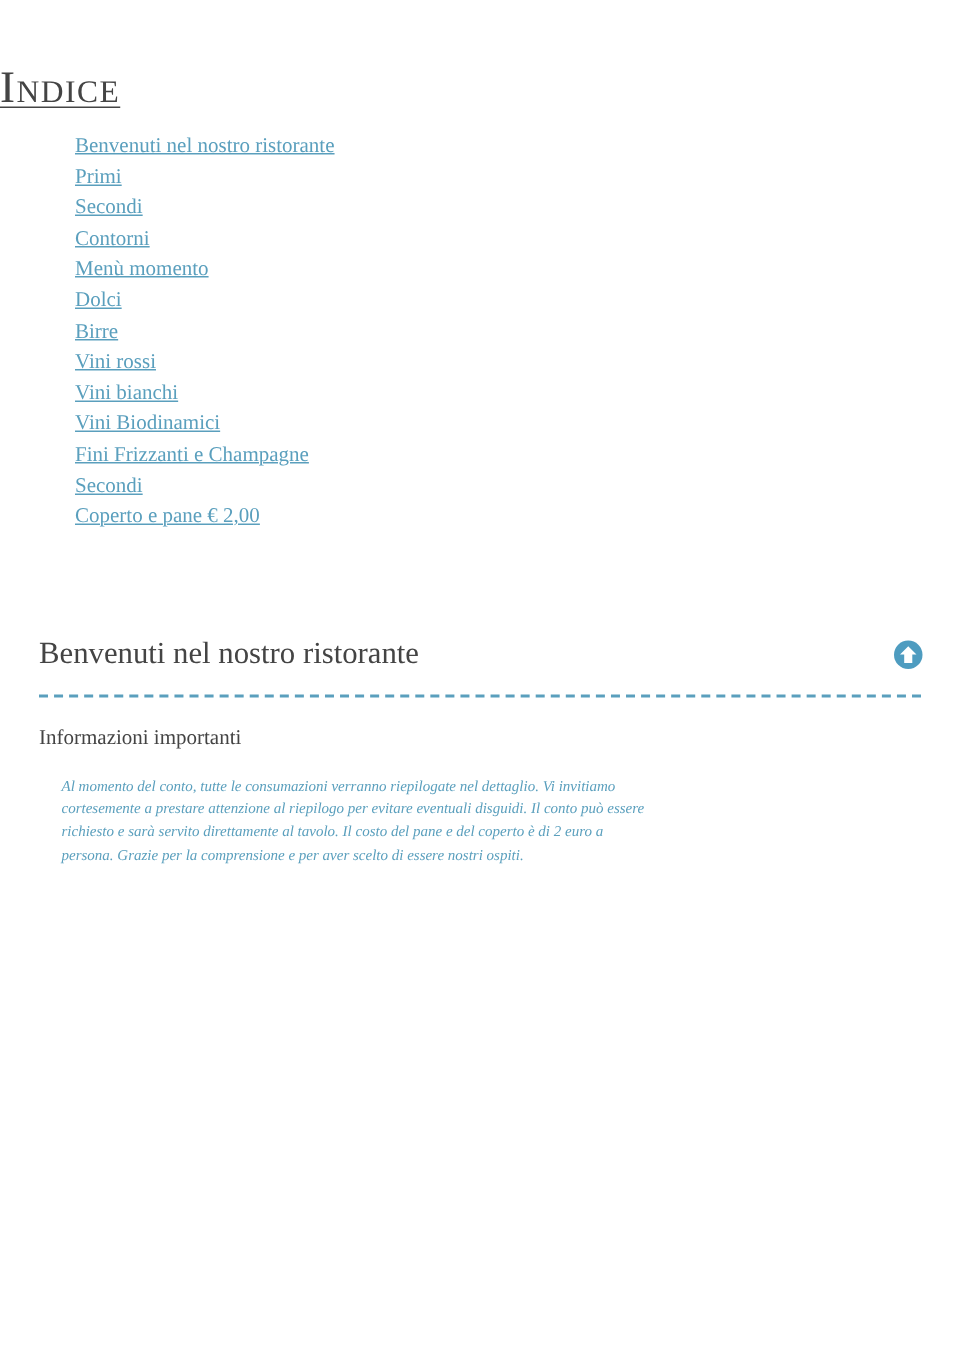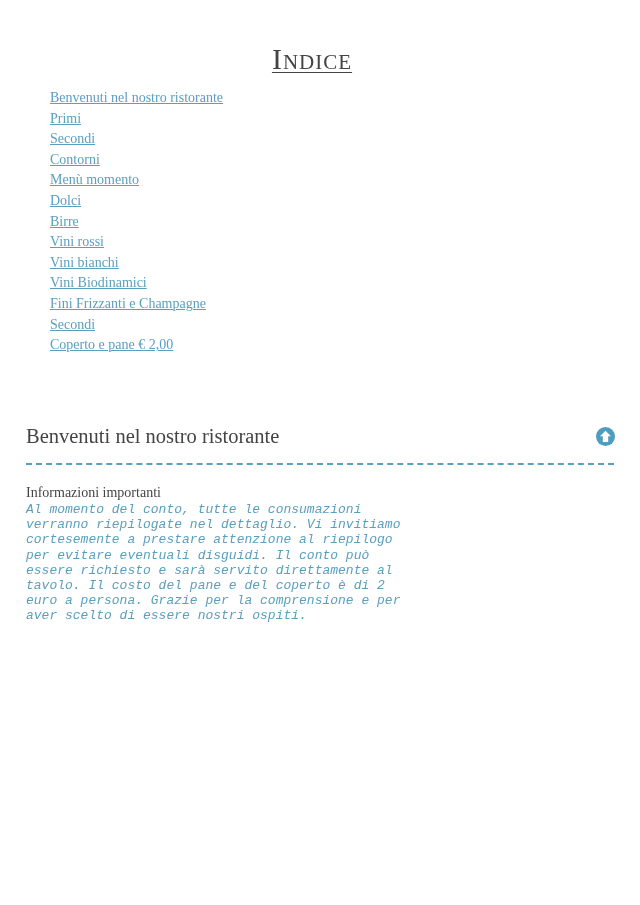--- a/index.html
+++ b/index.html
@@ -1,34 +1,34 @@
 <!DOCTYPE html>
 <html><head>
   <meta charset="utf-8">
   <style>
     html, body { margin: 0; padding: 0; background: #ffffff; }
     body { width: 640px; height: 905px; position: relative; overflow: hidden;
            font-family: "Liberation Serif", "DejaVu Serif", serif; }
-    .title-wrap { position: absolute; top: 42px; left: 0; width: 624px; text-align: center; }
+    .title-wrap { position: absolute; top: 42px; left: 0; width: 624px; text-align: left; }
     .title { display: inline-block; font-size: 30px; color: #444; font-variant: small-caps;
              letter-spacing: 1px; text-decoration: underline; text-decoration-thickness: 1px;
              text-underline-offset: 3px; margin: 0; font-weight: normal; }
     .toc { position: absolute; top: 88px; left: 50px; margin: 0; padding: 0; list-style: none; }
     .toc li { height: 20.6px; line-height: 20.6px; font-size: 14px; }
     .toc a { color: #5a9fbd; text-decoration: underline; text-decoration-thickness: 1px; cursor: pointer; }
     .section-head { position: absolute; top: 422px; left: 26px; width: 590px; height: 30px; }
     .section-title { font-size: 20.5px; color: #444; margin: 0; font-weight: normal; line-height: 28px; }
     .up-btn { position: absolute; right: 1px; top: 5px; width: 19px; height: 19px; border-radius: 50%;
               background: #4e9cc0; cursor: pointer; }
     .up-btn svg { position: absolute; left: 0; top: 0; }
     .divider { position: absolute; top: 463px; left: 26px; width: 588px; height: 0;
                border-top: 2px dashed #5a9fbd; }
     .info { position: absolute; top: 484px; left: 26px; width: 400px; }
     .info-title { font-size: 14px; color: #444; line-height: 18px; margin: 0; }
-    .info-text { font-size: 13px; color: #5a9fbd; font-style: italic; line-height: 15.2px; margin: 0; width: 392px; font-family: Liberation Mono, monospace; }
+    .info-text { font-size: 10px; color: #5a9fbd; font-style: italic; line-height: 15.2px; margin: 15px; width: 392px; }
   </style>
 </head>
 <body>
 
 <div class="title-wrap">
   <h1 class="title">Indice</h1>
 </div>
 
 <ul class="toc">
   <li><a>Benvenuti nel nostro ristorante</a></li>

